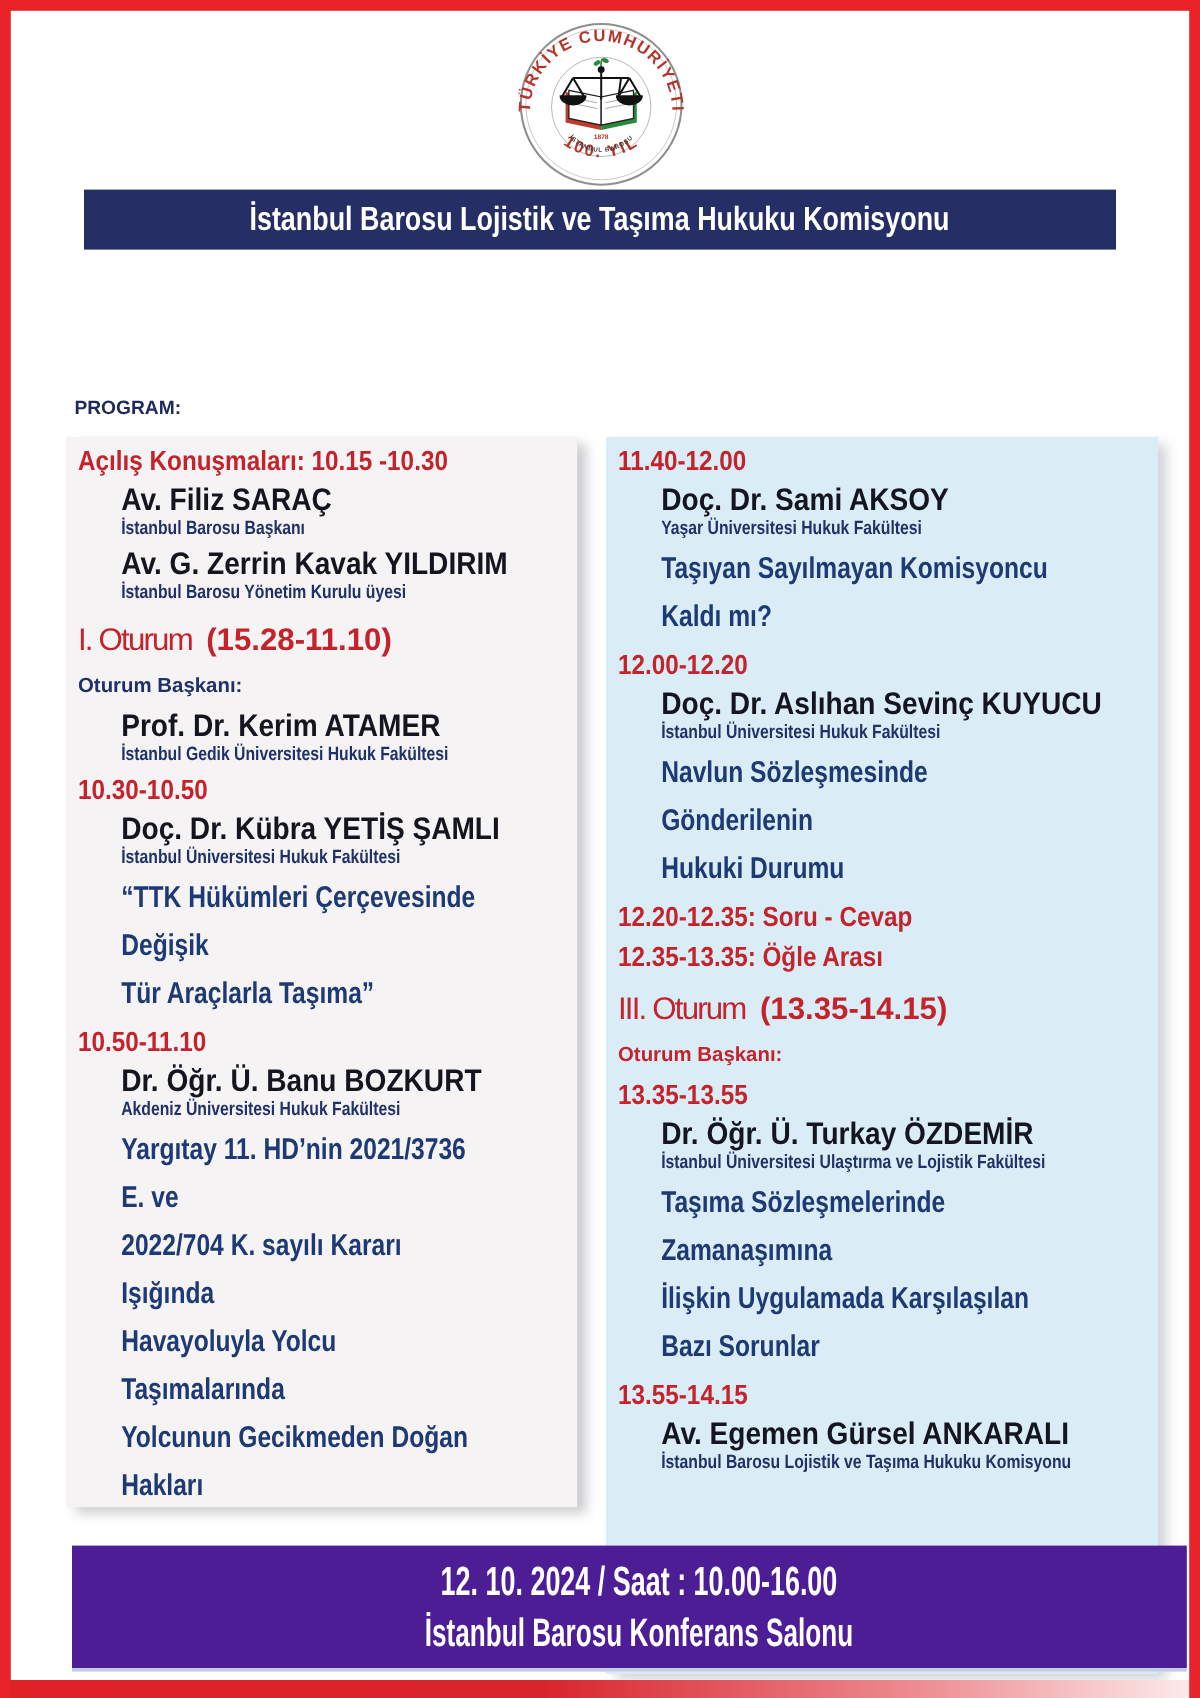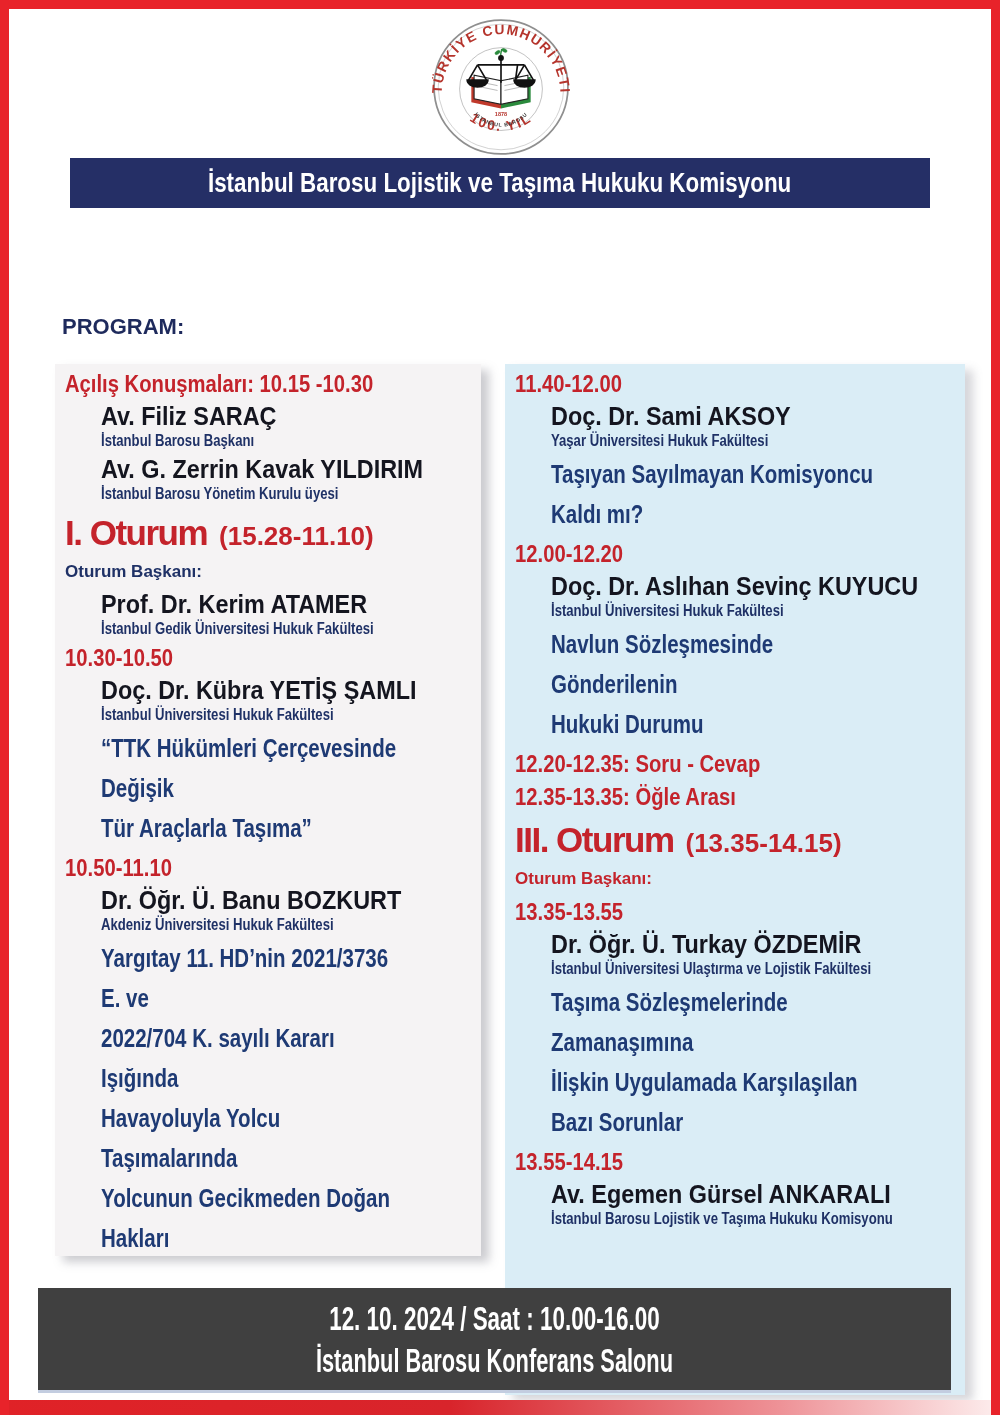--- a/index.html
+++ b/index.html
@@ -12,43 +12,43 @@
     background:linear-gradient(90deg,#e02227 0%,#d8242b 45%,#ee9297 78%,#fdeeee 100%);}
   
   .logo{position:absolute;left:432px;top:18px;width:138px;height:138px;}
   
   .banner{position:absolute;left:70px;top:158px;width:860px;height:50px;background:#252f66;
     display:flex;align-items:center;justify-content:center;}
   .banner span{display:inline-block;color:#fff;font-size:28px;font-weight:bold;transform:scaleX(0.80);white-space:nowrap;}
   
   .main-title{position:absolute;left:0;top:210px;width:100%;text-align:center;color:#d6252c;}
   .main-title span{display:inline-block;font-size:69px;font-weight:800;letter-spacing:-2px;line-height:82px;transform:scaleX(0.90);white-space:nowrap;}
-  .program-label{position:absolute;left:62px;top:314px;font-size:22px;font-weight:bold;color:#1e2a5c;}
+  .program-label{position:absolute;left:62px;top:332px;font-size:16px;font-weight:bold;color:#1e2a5c;}
   
   .panel{position:absolute;top:364px;box-sizing:border-box;overflow:hidden;}
   .panel.left{left:55px;width:426px;height:892px;background:#f5f3f4;box-shadow:8px 6px 9px rgba(120,120,132,.38);}
   .panel.right{left:505px;width:460px;height:1031px;background:#daedf6;box-shadow:8px 6px 9px rgba(120,120,132,.30);}
   .time-row{margin:8px 8px 0 10px;color:#c4232b;font-size:23px;line-height:25px;font-weight:bold;
     transform:scaleX(0.88);transform-origin:left top;white-space:nowrap;}
   .speaker{margin:4px 8px 0 46px;}
   .speaker .name{font-size:26px;line-height:30px;font-weight:bold;color:#14151f;
     transform:scaleX(0.90);transform-origin:left top;white-space:nowrap;}
   .speaker .affil{font-size:16px;line-height:19px;font-weight:bold;color:#1f3166;
     transform:scaleX(0.82);transform-origin:left top;white-space:nowrap;}
   .talk{margin:4px 8px 0 46px;font-size:25px;line-height:40px;font-weight:bold;color:#1e3a74;
     white-space:pre-line;transform:scaleX(0.82);transform-origin:left top;}
   .session{margin:10px 8px 0 10px;display:flex;align-items:baseline;color:#c4232b;}
-  .session .session-name{font-size:35px;line-height:40px;font-weight:700;letter-spacing:-1.5px;white-space:nowrap;}
+  .session .session-name{font-size:26px;line-height:40px;font-weight:400;letter-spacing:-1.5px;white-space:nowrap;}
   .session .session-time{font-size:26px;font-weight:bold;margin-left:12px;white-space:nowrap;}
   .chair{margin:6px 8px 0 10px;font-size:17px;line-height:26px;font-weight:bold;white-space:nowrap;}
   .chair.navy{color:#1f3166;}
   .chair.red{color:#c4232b;}
   
-  .footer{position:absolute;left:38px;top:1288px;width:913px;height:102px;background:#404040;
-    box-shadow:0 3px 0 #c3cde0;display:flex;flex-direction:column;align-items:center;justify-content:center;}
+  .footer{position:absolute;left:60px;top:1288px;width:913px;height:102px;background:#4c1d95;
+    box-shadow:0 3px 0 #c3cde0;display:flex;flex-direction:column;align-items:center;justify-content:center;padding-left:16px;}
   .footer .f1,.footer .f2{color:#fff;font-weight:800;transform:scaleX(0.66);white-space:nowrap;}
   .footer .f1{font-size:34px;line-height:44px;}
   .footer .f2{font-size:33px;line-height:42px;}
 </style>
 </head>
 <body>
 
 <div class="poster">
 
   <div class="logo">

